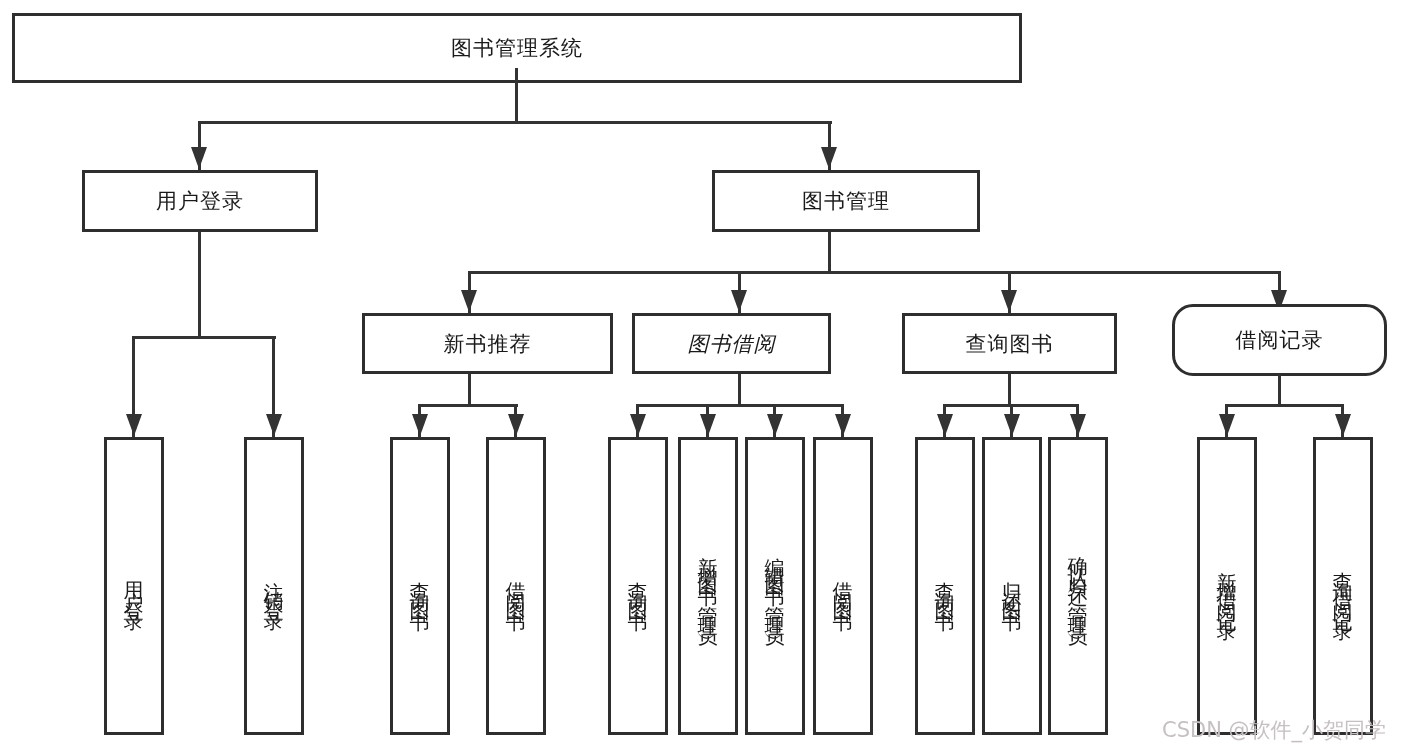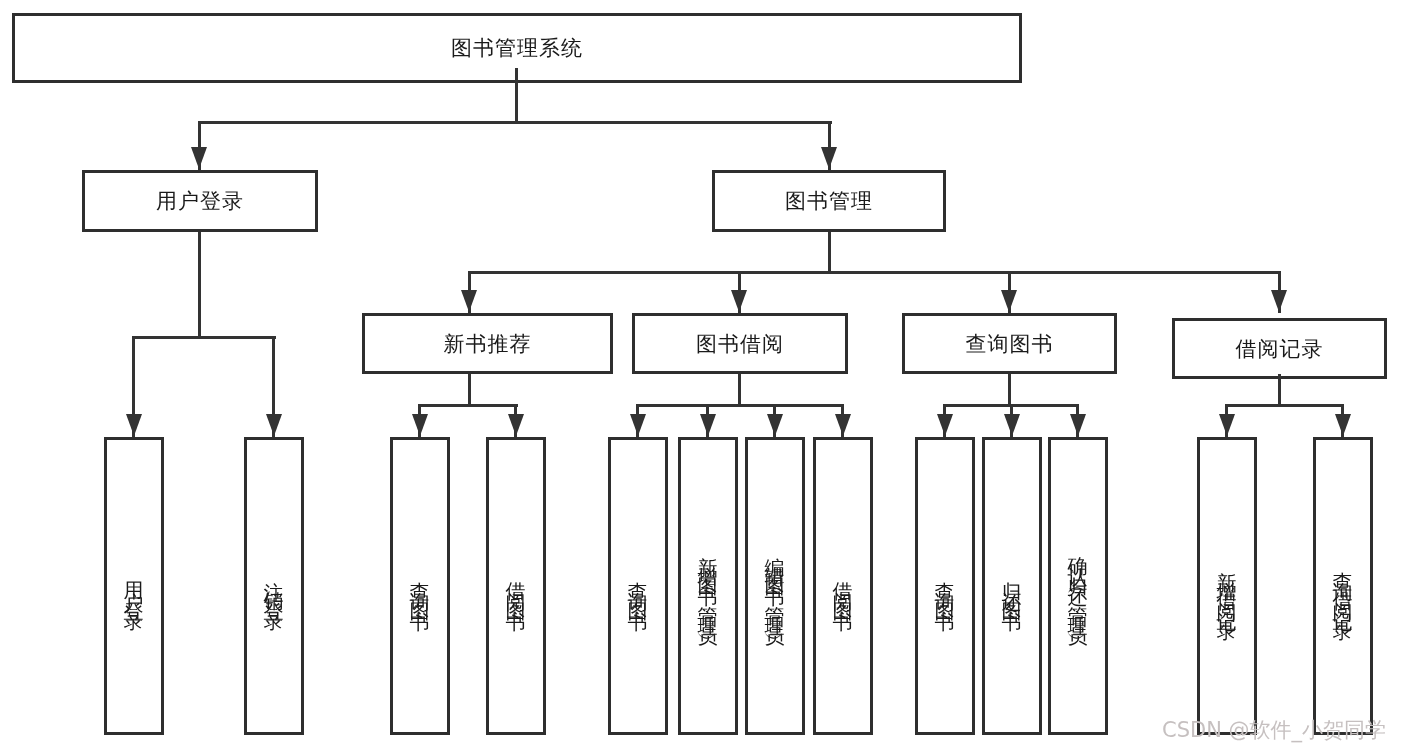--- a/index.html
+++ b/index.html
@@ -88,21 +88,21 @@
   <div class="vline" style="left:515px; top:68px; height:56px;"></div>
   <div class="hline" style="left:198px; top:121px; width:634px;"></div>
   <div class="vline" style="left:198px; top:121px; height:49px;"></div>
   <div class="vline" style="left:828px; top:121px; height:49px;"></div>
   <div class="arrow" style="left:191px; top:147px;"></div>
   <div class="arrow" style="left:821px; top:147px;"></div>
 
   <div class="node" style="left:82px; top:170px; width:236px; height:62px;">
     <span>用户登录</span>
   </div>
-  <div class="node" style="left:712px; top:170px; width:234px; height:62px;">
+  <div class="node" style="left:712px; top:170px; width:268px; height:62px;">
     <span>图书管理</span>
   </div>
 
   <div class="vline" style="left:198px; top:232px; height:107px;"></div>
   <div class="hline" style="left:132px; top:336px; width:144px;"></div>
   <div class="vline" style="left:132px; top:336px; height:101px;"></div>
   <div class="vline" style="left:272px; top:336px; height:101px;"></div>
   <div class="arrow" style="left:126px; top:414px;"></div>
   <div class="arrow" style="left:266px; top:414px;"></div>
 
@@ -113,27 +113,27 @@
   <div class="vline" style="left:1008px; top:271px; height:42px;"></div>
   <div class="vline" style="left:1278px; top:271px; height:42px;"></div>
   <div class="arrow" style="left:461px; top:290px;"></div>
   <div class="arrow" style="left:731px; top:290px;"></div>
   <div class="arrow" style="left:1001px; top:290px;"></div>
   <div class="arrow" style="left:1271px; top:290px;"></div>
 
   <div class="node" style="left:362px; top:313px; width:251px; height:61px;">
     <span>新书推荐</span>
   </div>
-  <div class="node" style="left:632px; top:313px; width:216px; height:61px;">
+  <div class="node" style="left:632px; top:313px; width:199px; height:61px;font-style:italic;">
     <span>图书借阅</span>
   </div>
   <div class="node" style="left:902px; top:313px; width:215px; height:61px;">
     <span>查询图书</span>
   </div>
-  <div class="node" style="left:1172px; top:318px; width:215px; height:61px;">
+  <div class="node" style="left:1172px; top:304px; width:215px; height:72px;border-radius:21px;">
     <span>借阅记录</span>
   </div>
 
   <div class="vline" style="left:468px; top:374px; height:33px;"></div>
   <div class="hline" style="left:418px; top:404px; width:100px;"></div>
   <div class="vline" style="left:418px; top:404px; height:33px;"></div>
   <div class="vline" style="left:514px; top:404px; height:33px;"></div>
   <div class="arrow" style="left:412px; top:414px;"></div>
   <div class="arrow" style="left:508px; top:414px;"></div>
 

